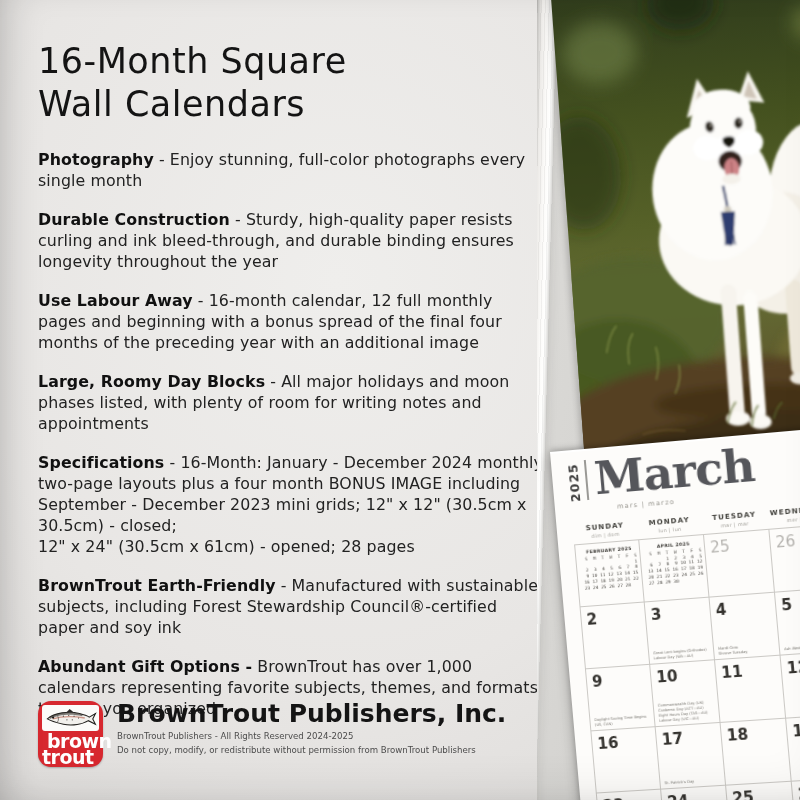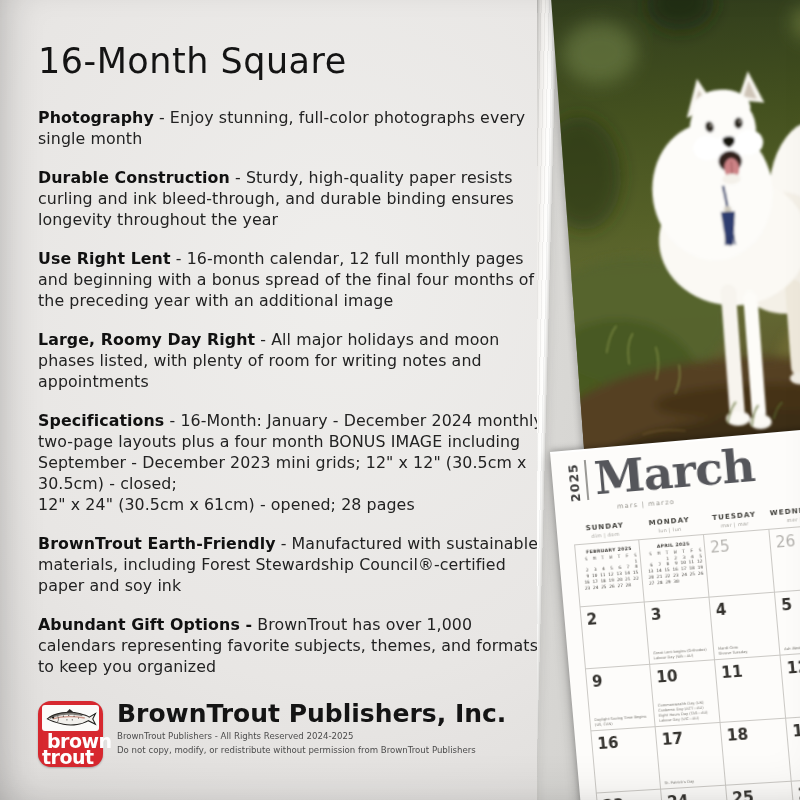--- a/index.html
+++ b/index.html
@@ -73,29 +73,29 @@
   .mini{padding-top:2px;}
   .mini-title{font-size:4.6px;font-weight:bold;color:#403e3a;text-align:center;letter-spacing:.3px;}
   .mini-body{font-family:"DejaVu Sans Mono","Liberation Mono",monospace;font-size:4.5px;line-height:1.3;
     color:#56544f;white-space:pre;width:max-content;margin:2px auto 0;}
 </style>
 </head>
 <body>
 
 <div class="left-panel">
   <h1 class="page-title"><span>16-Month Square</span><br>
-    </h1>
+    <span>Wall Calendars</span></h1>
 
   <p class="feature"><b>Photography</b><span> - Enjoy stunning, full-color photographs every single month</span></p>
   <p class="feature"><b>Durable Construction</b><span> - Sturdy, high-quality paper resists curling and ink bleed-through, and durable binding ensures longevity throughout the year</span></p>
-  <p class="feature"><b>Use Right Lent</b><span> - 16-month calendar, 12 full monthly pages and beginning with a bonus spread of the final four months of the preceding year with an additional image</span></p>
-  <p class="feature"><b>Large, Roomy Day Right</b><span> - All major holidays and moon phases listed, with plenty of room for writing notes and appointments</span></p>
+  <p class="feature"><b>Use Labour Away</b><span> - 16-month calendar, 12 full monthly pages and beginning with a bonus spread of the final four months of the preceding year with an additional image</span></p>
+  <p class="feature"><b>Large, Roomy Day Blocks</b><span> - All major holidays and moon phases listed, with plenty of room for writing notes and appointments</span></p>
   <p class="feature"><b>Specifications</b><span> - 16-Month: January - December 2024 monthly two-page layouts plus a four month BONUS IMAGE including September - December 2023 mini grids; 12" x 12" (30.5cm x 30.5cm) - closed;
 12" x 24" (30.5cm x 61cm) - opened; 28 pages</span></p>
-  <p class="feature"><b>BrownTrout Earth-Friendly</b><span> - Manufactured with sustainable materials, including Forest Stewardship Council®-certified paper and soy ink</span></p>
+  <p class="feature"><b>BrownTrout Earth-Friendly</b><span> - Manufactured with sustainable subjects, including Forest Stewardship Council®-certified paper and soy ink</span></p>
   <p class="feature"><b>Abundant Gift Options -</b><span> BrownTrout has over 1,000 calendars representing favorite subjects, themes, and formats to keep you organized</span></p>
 </div>
 
 <div class="brand-footer">
   <div class="brand-logo">
     <div class="fish-panel">
       <svg viewBox="0 0 64 28" preserveAspectRatio="xMidYMid meet">
         <path d="M6 15 C14 8 30 6 42 9 C46 10 50 11 53 13 L60 9 L57 15 L60 21 L52 17 C46 21 34 23 24 21 C15 19 9 17 6 15 Z" fill="#f2f0ec" stroke="#23211e" stroke-width="1.2"></path>
         <path d="M8 13 C16 8 34 6 46 10 L45 12 C34 9 18 10 9 15 Z" fill="#3a3733" opacity=".65"></path>
         <path d="M12 15 C22 12 36 12 48 14" stroke="#b85c48" stroke-width="1.6" fill="none" opacity=".6"></path>

